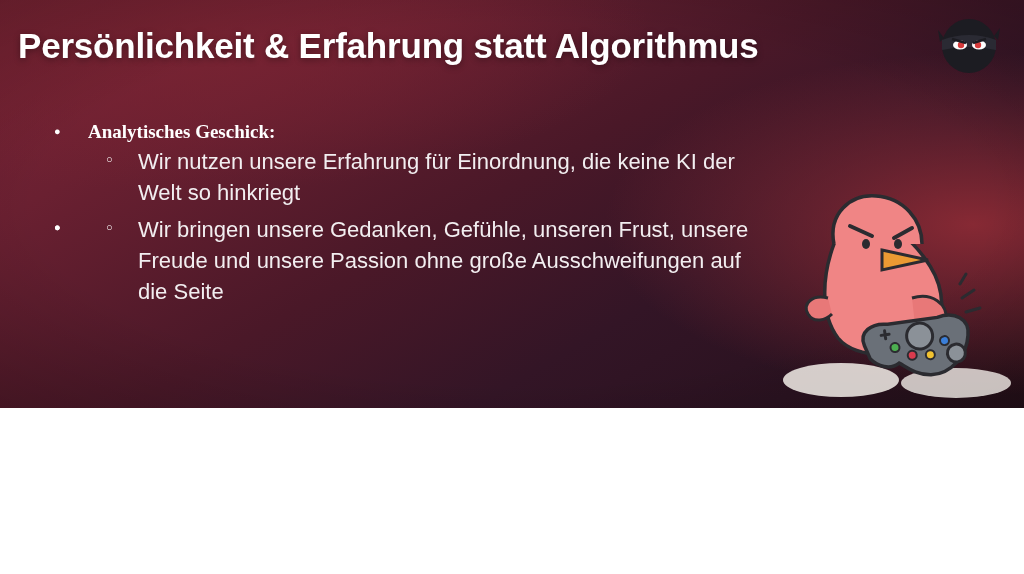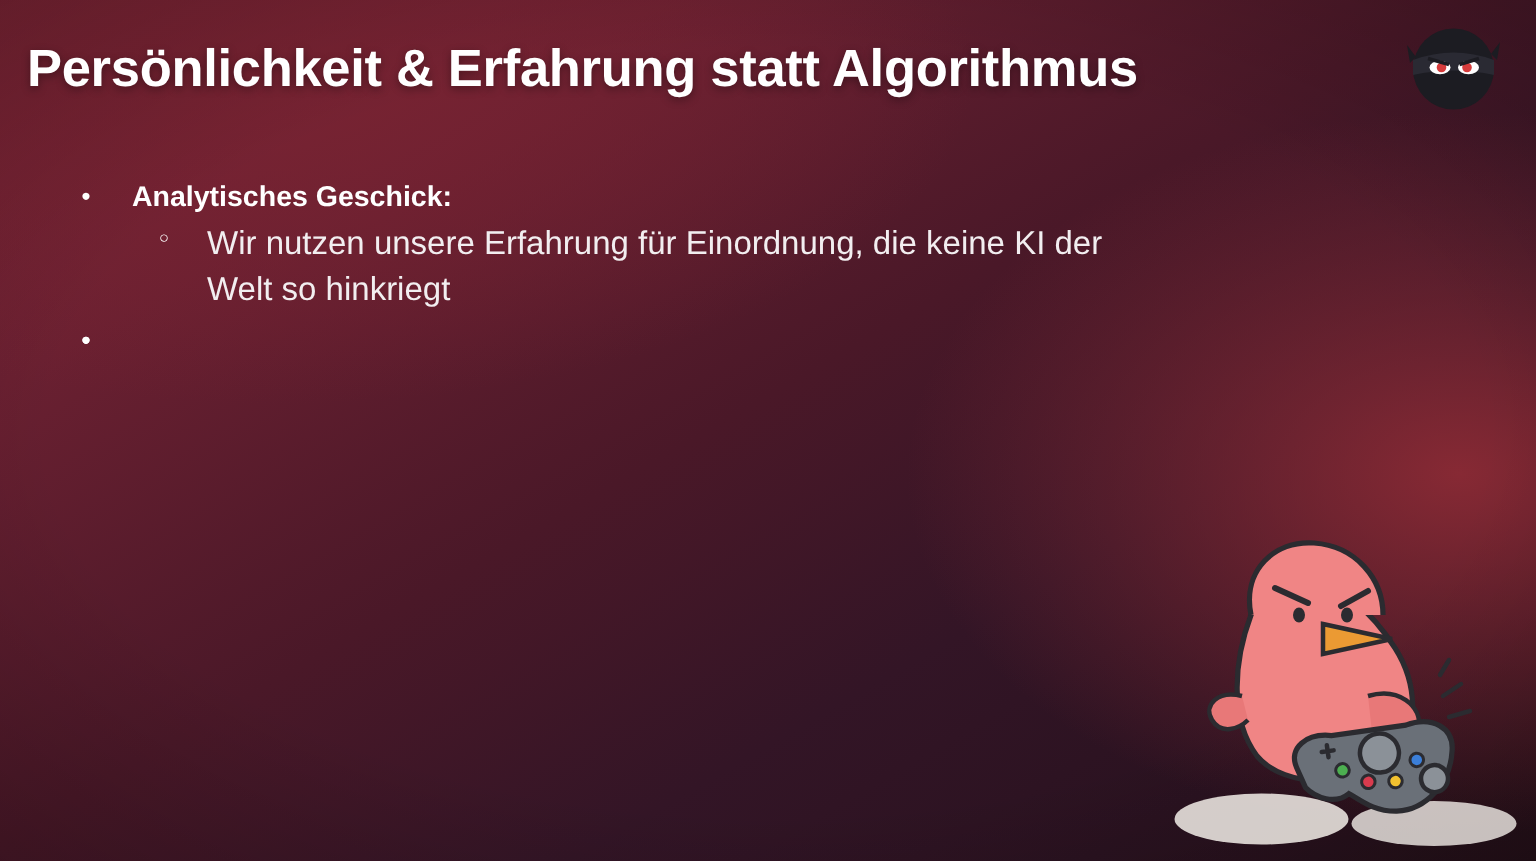--- a/index.html
+++ b/index.html
@@ -8,21 +8,21 @@
   }
   body {
     width: 1024px;
     height: 574px;
     overflow: hidden;
     font-family: "Liberation Sans", sans-serif;
   }
   .slide {
     position: relative;
     width: 1024px;
-    height: 574px;
+    height: 408px;
     background:
       radial-gradient(ellipse 70% 60% at 18% 8%, rgba(120, 35, 50, 0.95) 0%, rgba(90, 28, 42, 0.0) 65%),
       radial-gradient(ellipse 60% 70% at 95% 55%, rgba(150, 45, 55, 0.85) 0%, rgba(110, 32, 45, 0.0) 60%),
       linear-gradient(150deg, #7d2437 0%, #6a2031 22%, #4a1828 48%, #331526 68%, #2a1220 85%, #241018 100%);
     overflow: hidden;
   }
   .slide::after {
     content: "";
     position: absolute;
     inset: 0;
@@ -56,20 +56,21 @@
     position: relative;
     padding-left: 52px;
     margin-bottom: 2px;
   }
   ul.level1 > li > .l1-label {
     font-size: 19px;
     font-weight: bold;
     color: #ffffff;
     line-height: 1.45;
     display: block;
+    font-family: Liberation Serif, serif;
   }
   ul.level1 > li::before {
     content: "●";
     position: absolute;
     left: 18px;
     top: 0;
     font-size: 11px;
     line-height: 2.5;
     color: #ffffff;
   }
@@ -144,20 +145,25 @@
           <li>
             <span class="l2-text">Wir nutzen unsere Erfahrung für Einordnung, die keine KI der Welt so hinkriegt</span>
           </li>
         </ul>
       </li>
 
       <li>
       </li>
 
       <li>
+        <ul class="level2">
+          <li>
+            <span class="l2-text">Wir bringen unsere Gedanken, Gefühle, unseren Frust, unsere Freude und unsere Passion ohne große Ausschweifungen auf die Seite</span>
+          </li>
+        </ul>
       </li>
 
     </ul>
   </div>
 
   <svg class="mascot" viewBox="0 0 300 260">
     <ellipse cx="125" cy="232" rx="58" ry="17" fill="#f3eee9" opacity="0.85"></ellipse>
     <ellipse cx="240" cy="235" rx="55" ry="15" fill="#f3eee9" opacity="0.8"></ellipse>
 
     <path d="M118 96 C106 128 104 166 122 190 C140 212 190 212 212 192 C232 173 228 140 214 118 C200 96 176 72 152 72 C134 72 124 80 118 96 Z" fill="#f08585" stroke="#2b2b30" stroke-width="3.5"></path>

